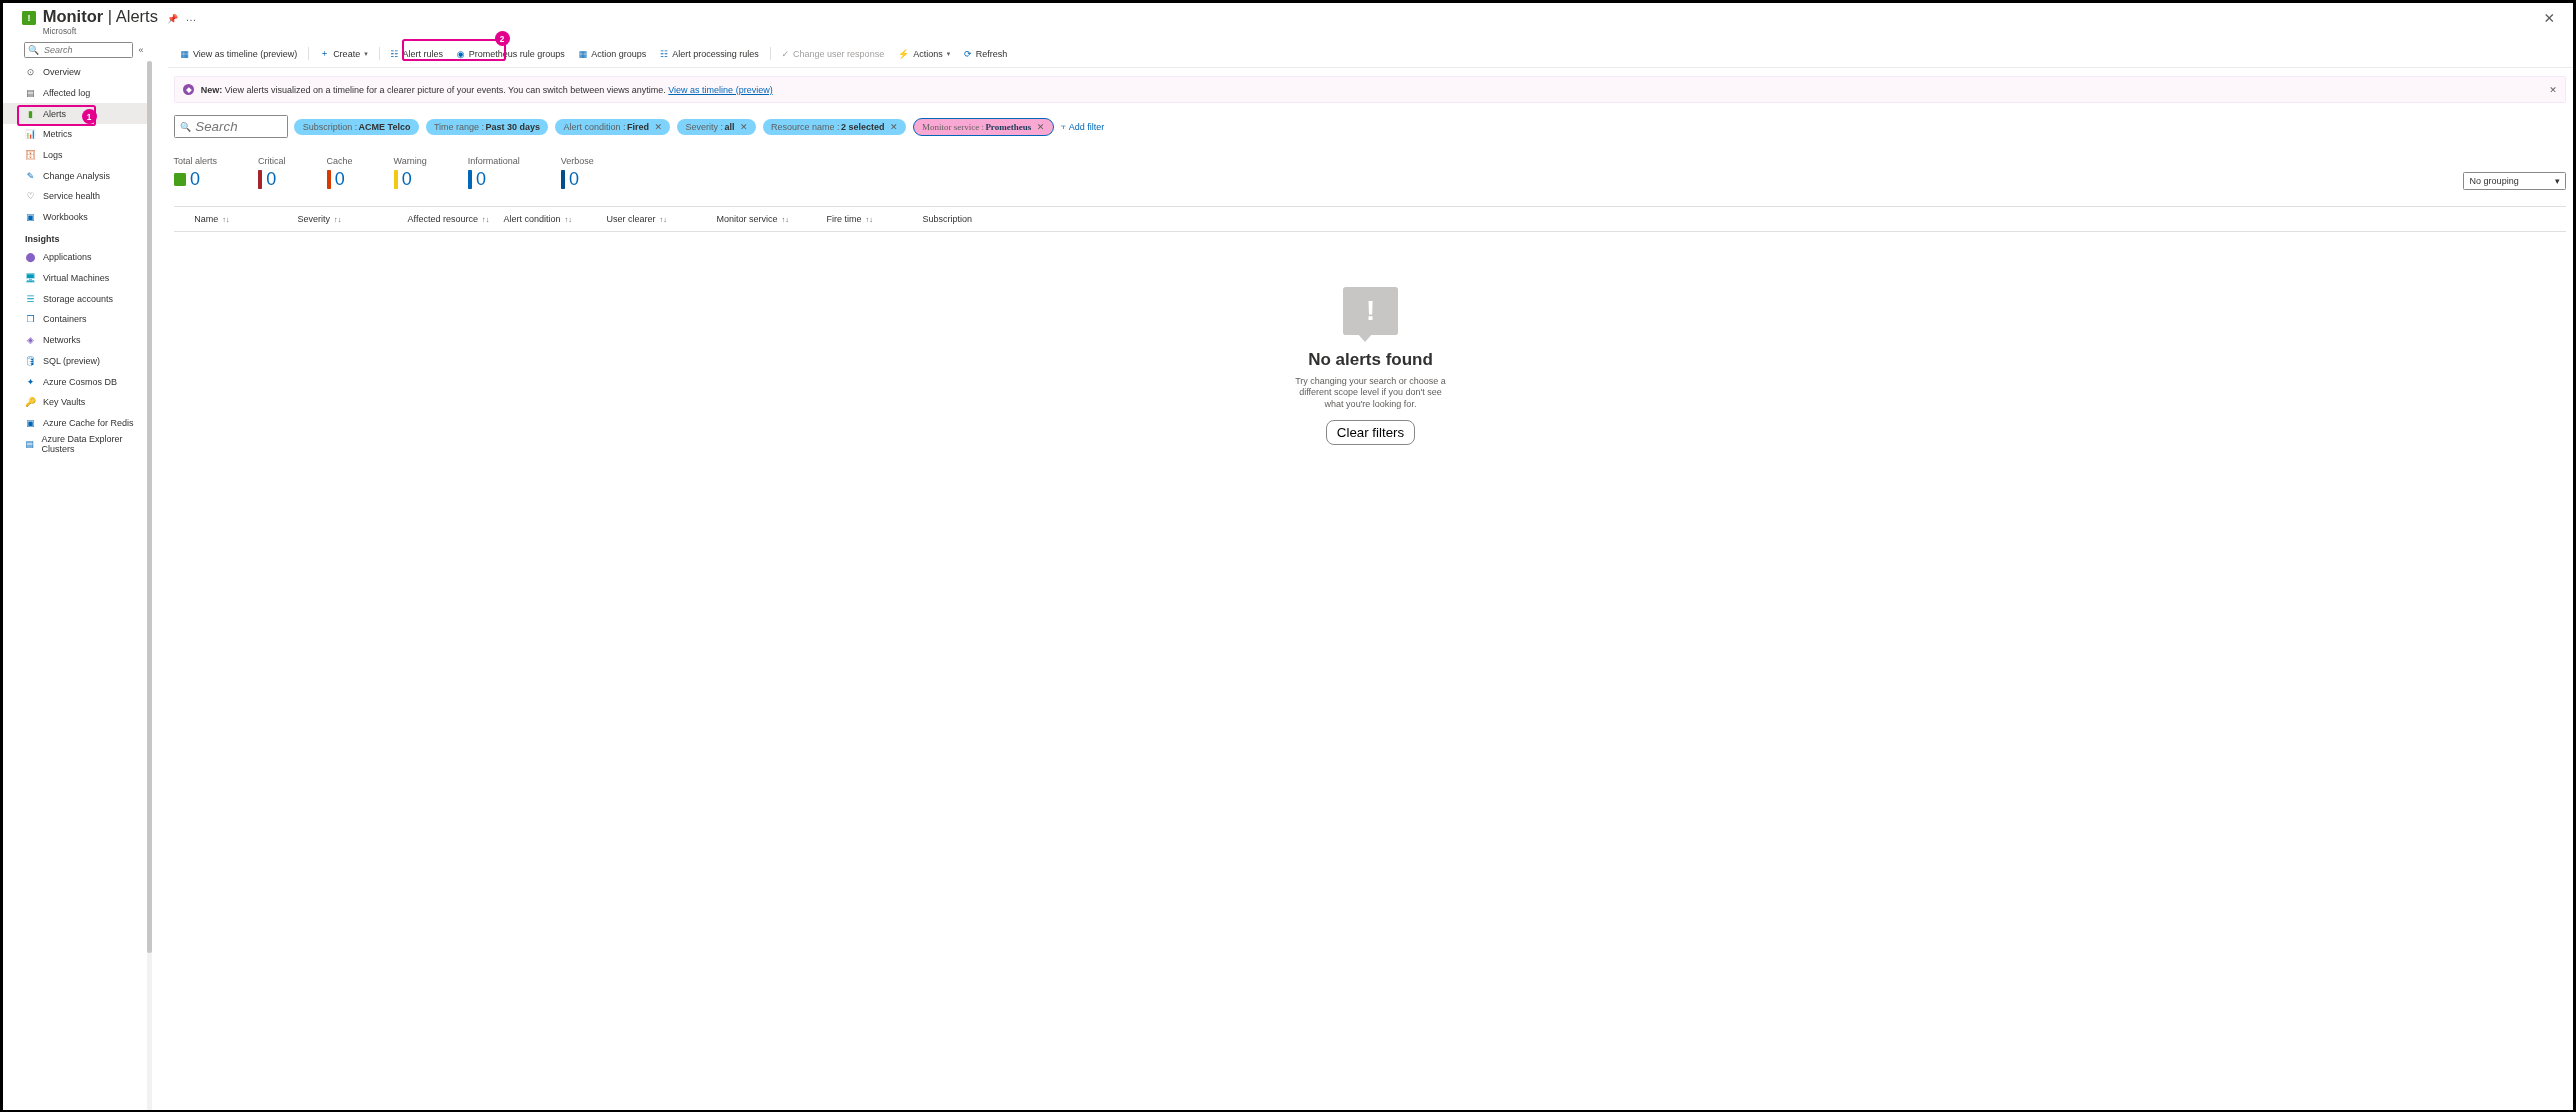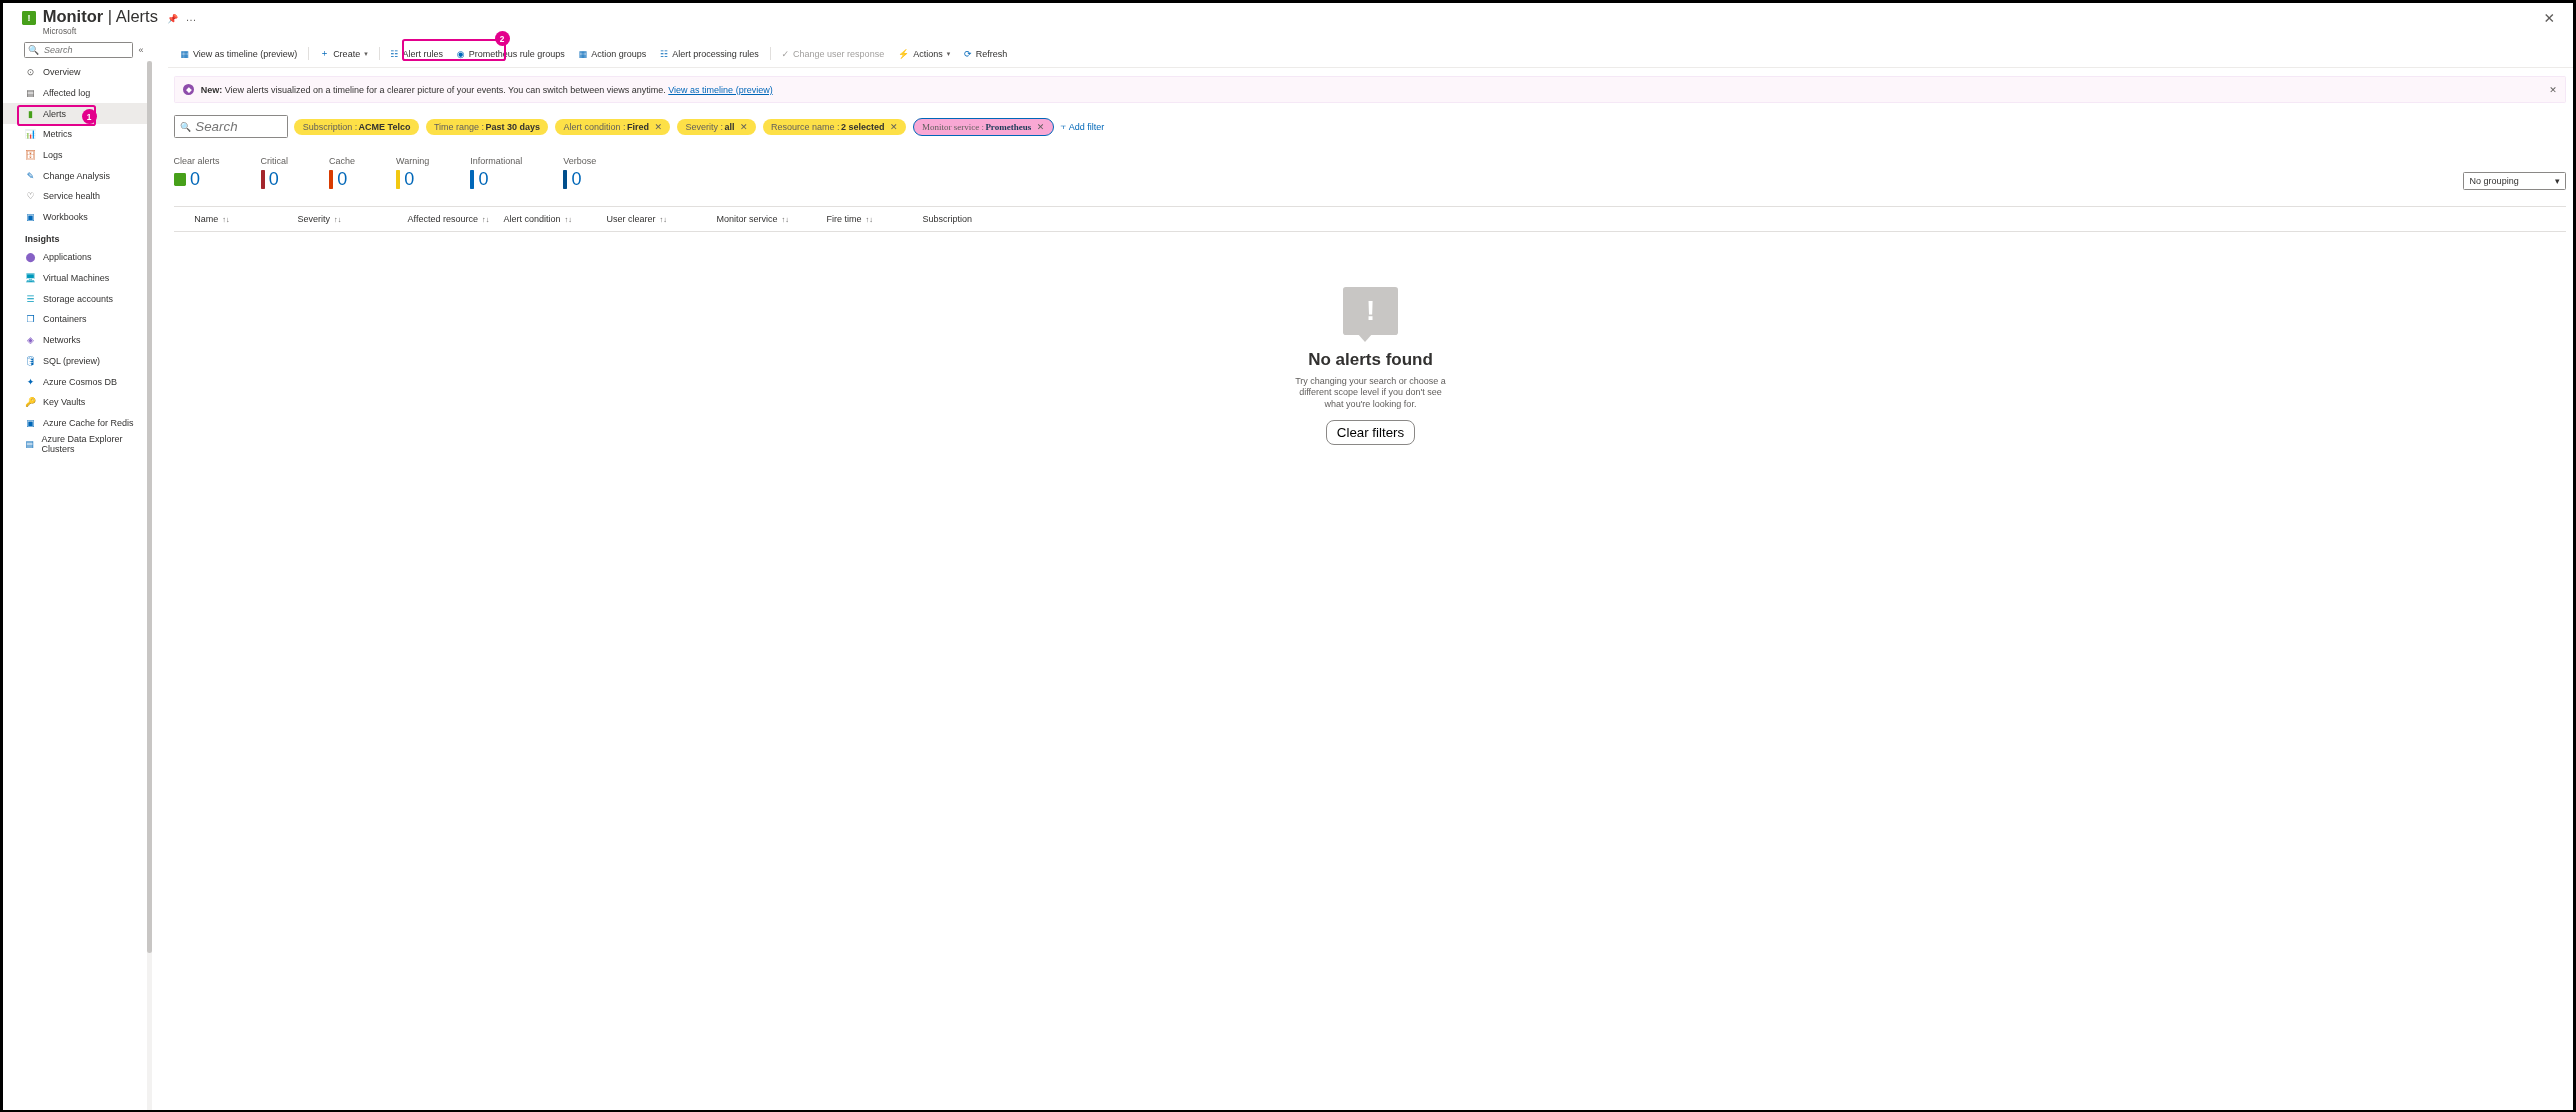--- a/index.html
+++ b/index.html
@@ -71,21 +71,21 @@
   .info { display:flex; align-items:center; background:#FDF6FB; border:0.7px solid #F5E8F6; margin:8.3px 6.9px 0 5.5px; padding:6.9px 8.3px; border-radius:1.4px; }
   .info .icirc { width:11px;height:11px;border-radius:50%;background:#8E4DAB;color:#fff;display:flex;align-items:center;justify-content:center;font-size:7.6px;margin-right:6.9px; transform:rotate(45deg);}
   .info .icirc span{transform:rotate(-45deg);}
   .info a{ color:#0067B8; }
   .info .xclose{ margin-left:auto; cursor:pointer; color:#605E5C;}
 
   
   .filters-row { display:flex; align-items:center; flex-wrap:wrap; gap:6.9px; padding:12.4px 6.9px 0 5.5px; }
   .filters-row .search2 { display:flex; align-items:center; border:0.7px solid #8A8886; border-radius:1.4px; padding:2.8px 5.5px; width:114px;}
   .filters-row .search2 input{border:none;outline:none;width:100%;font-style:italic;color:#605E5C;}
-  .pill { display:flex; align-items:center; border-radius:11px; background:#fde047; padding:2.8px 8.3px; font-size:9px; cursor:pointer;}
+  .pill { display:flex; align-items:center; border-radius:11px; background:#7dd3fc; padding:2.8px 8.3px; font-size:9px; cursor:pointer;}
   .pill.sel { background:#f9a8d4; border:0.7px solid #0067B8; color:#1B3A57;font-family:Liberation Serif, serif;}
   .pill .key{ color:#605E5C; }
   .pill .val{ font-weight:600; margin-left:1.4px; }
   .pill .xx{ margin-left:5.5px; color:#605E5C; cursor:pointer;}
   .addf { color:#0067B8; display:flex; align-items:center; cursor:pointer; }
   .addf .ic{ margin-right:2.8px;}
 
   
   .counts { display:flex; gap:41px; padding:18px 6.9px 0 5.5px; align-items:flex-start;}
   .counts .cell .lbl{ color:#605E5C; font-size:9px; }
@@ -332,21 +332,21 @@
             <span class="xx">✕</span>
           </div>
         <div class="addf">
             <span class="ic">⫟</span>
             <span>Add filter</span>
           </div>
       </div>
 
       <div class="counts">
         <div class="cell total">
-          <div class="lbl">Clear alerts</div>
+          <div class="lbl">Total alerts</div>
           <div class="val">
               <span class="ico"></span>
               <span>0</span>
             </div>
         </div>
         <div class="cell">
           <div class="lbl">Critical</div>
           <div class="val">
               <span class="bar" style="background:#A4262C;"></span>
               <span>0</span>

